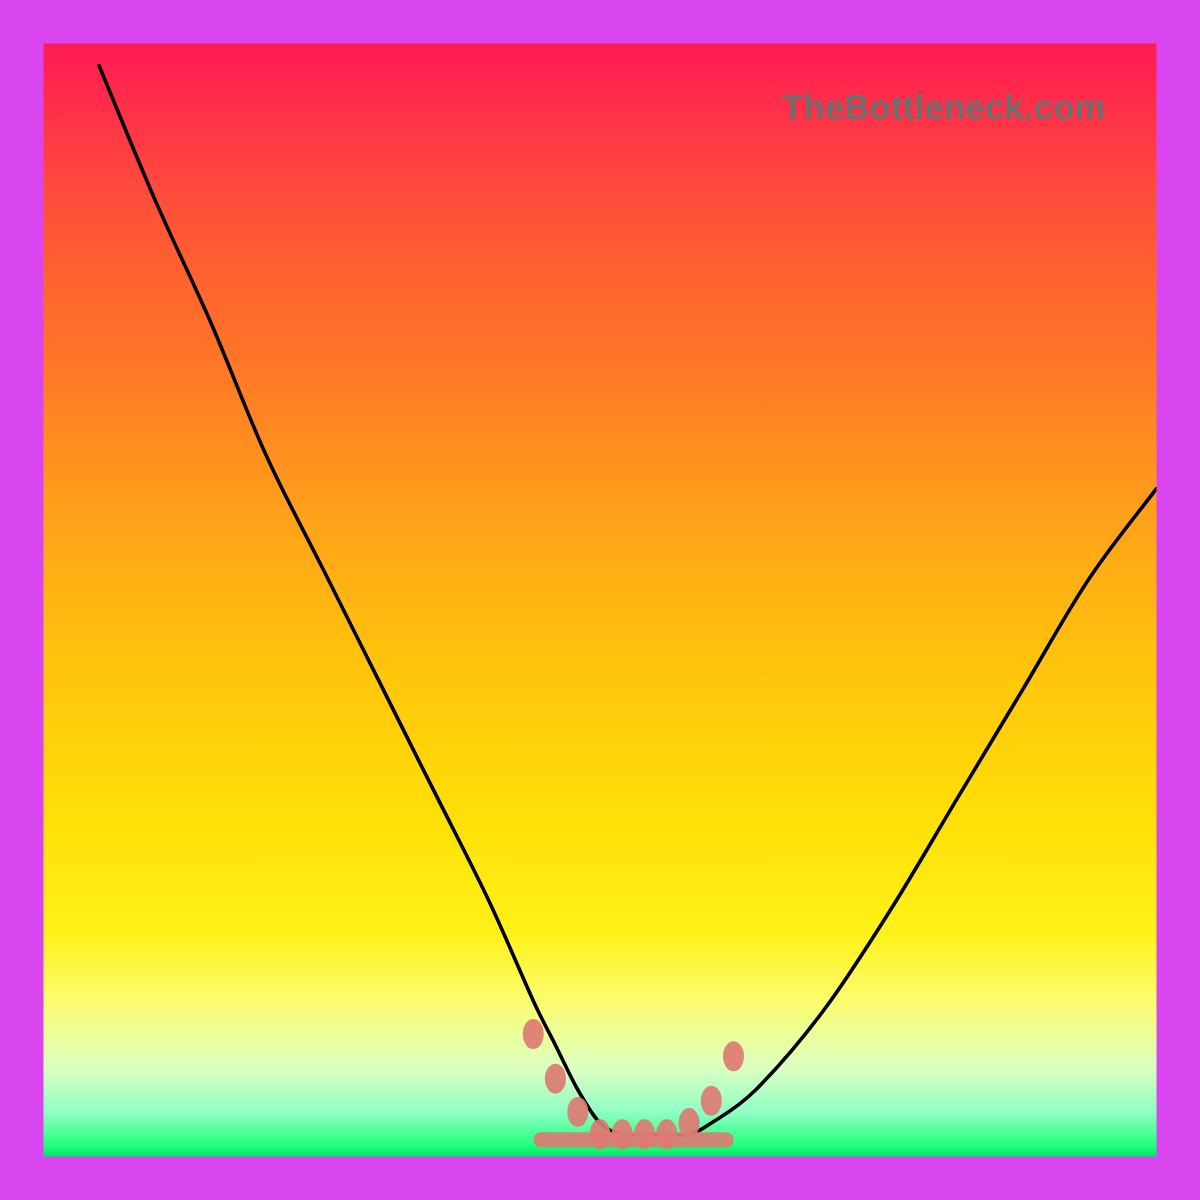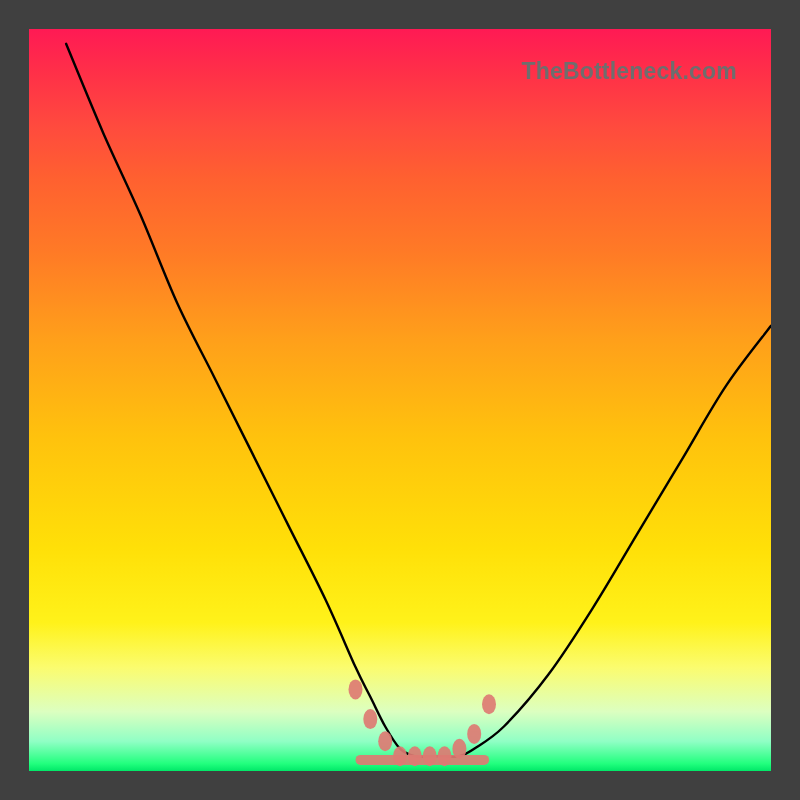--- a/index.html
+++ b/index.html
@@ -6,21 +6,21 @@
     margin: 0;
     padding: 0;
     width: 800px;
     height: 800px;
     overflow: hidden;
   }
   .frame {
     position: relative;
     width: 800px;
     height: 800px;
-    background: #404040;
+    background: #d946ef;
   }
   .plot-area {
     position: absolute;
     left: 29px;
     top: 29px;
     width: 742px;
     height: 742px;
     background: linear-gradient(to bottom,
       #ff1a54 0%,
       #ff3048 6%,

